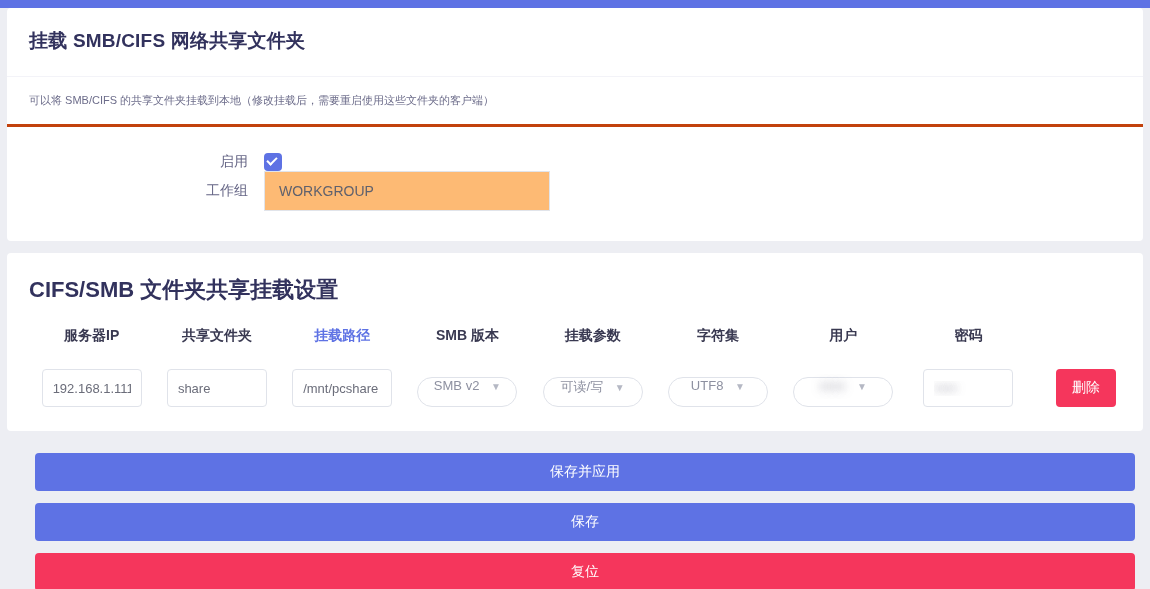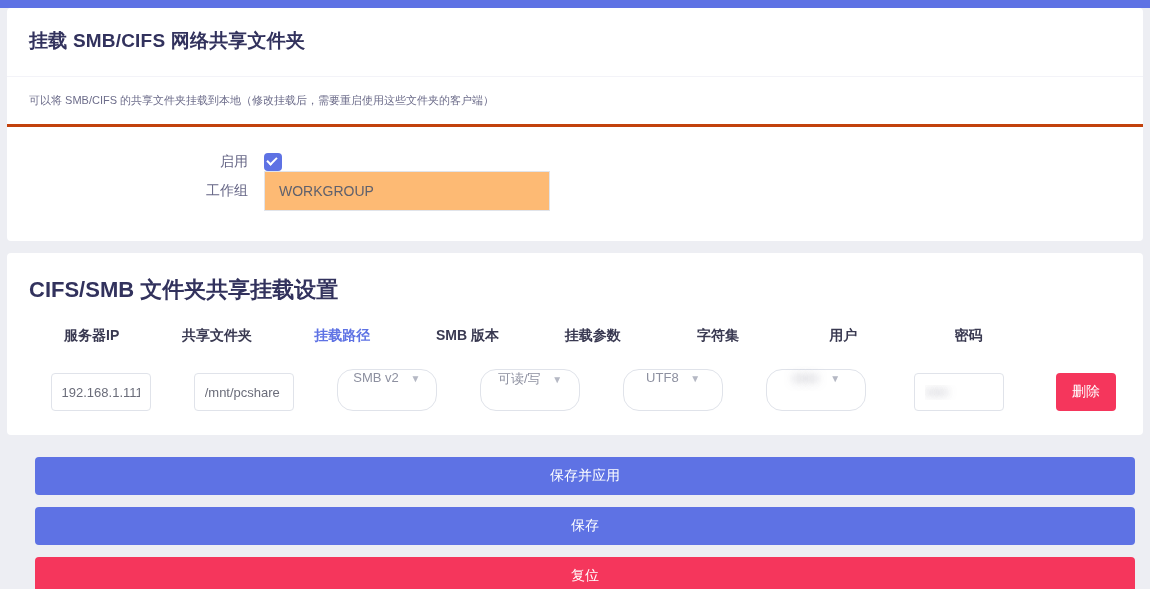--- a/index.html
+++ b/index.html
@@ -131,21 +131,21 @@
     font-size: 13px;
     color: #6b6d7a;
     background: #fff;
     text-align: left;
     outline: none;
   }
   .col .cell-input, .col .select-box { margin: 0 auto; display: block; }
   .select-box {
     width: 100%;
     max-width: 100px;
-    height: 42px;
+    height: 30px;
     border: 1px solid #e0e3ea;
     border-radius: 16px;
     background: #fff;
     display: flex;
     align-items: center;
     justify-content: center;
     padding: 0 8px;
     font-size: 13px;
     color: #8d90a0;
     cursor: pointer;
@@ -225,20 +225,23 @@
           <div class="col">用户</div>
           <div class="col">密码</div>
           <div class="col col-action"></div>
         </div>
 
         <div class="trow">
           <div class="col">
               <input class="cell-input" value="192.168.1.111" style="">
             </div>
           <div class="col">
+              <input class="cell-input" value="share" style="">
+            </div>
+          <div class="col">
               <input class="cell-input" value="/mnt/pcshare" style="">
             </div>
           <div class="col">
             <div class="select-box">
               <span>SMB v2</span>
               <span class="caret">▼</span>
             </div>
           </div>
           <div class="col">
             <div class="select-box">

